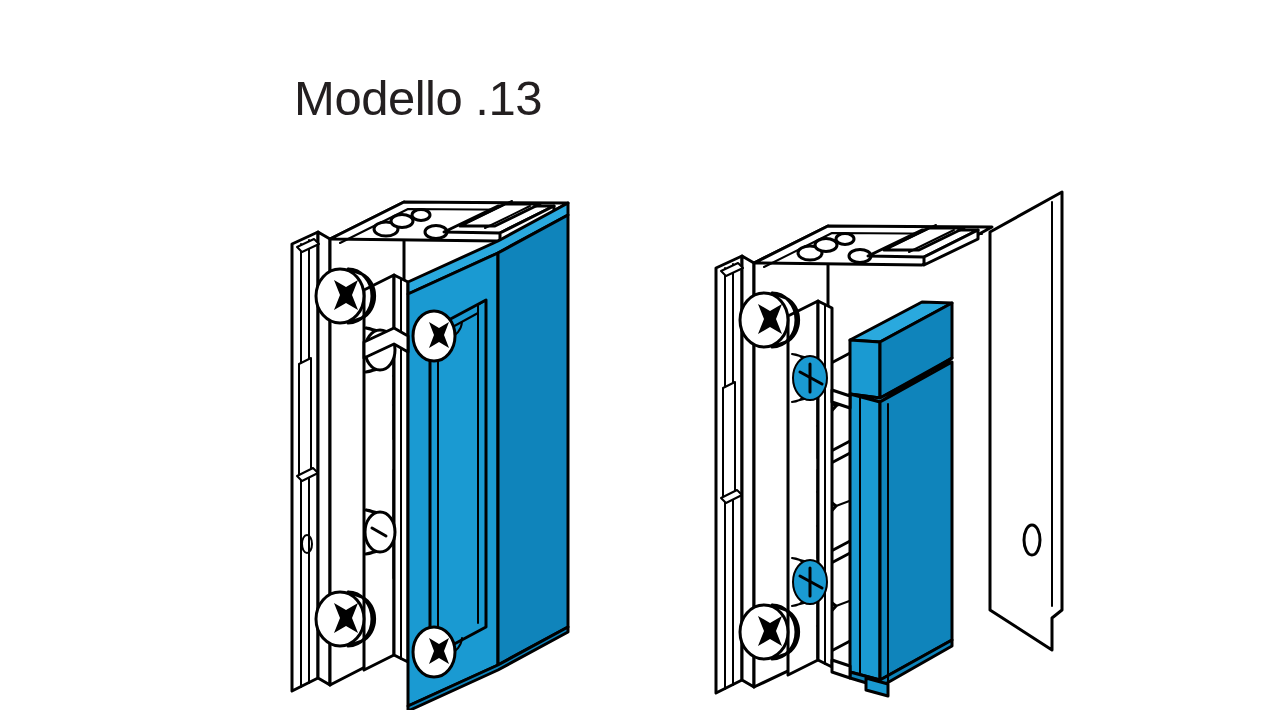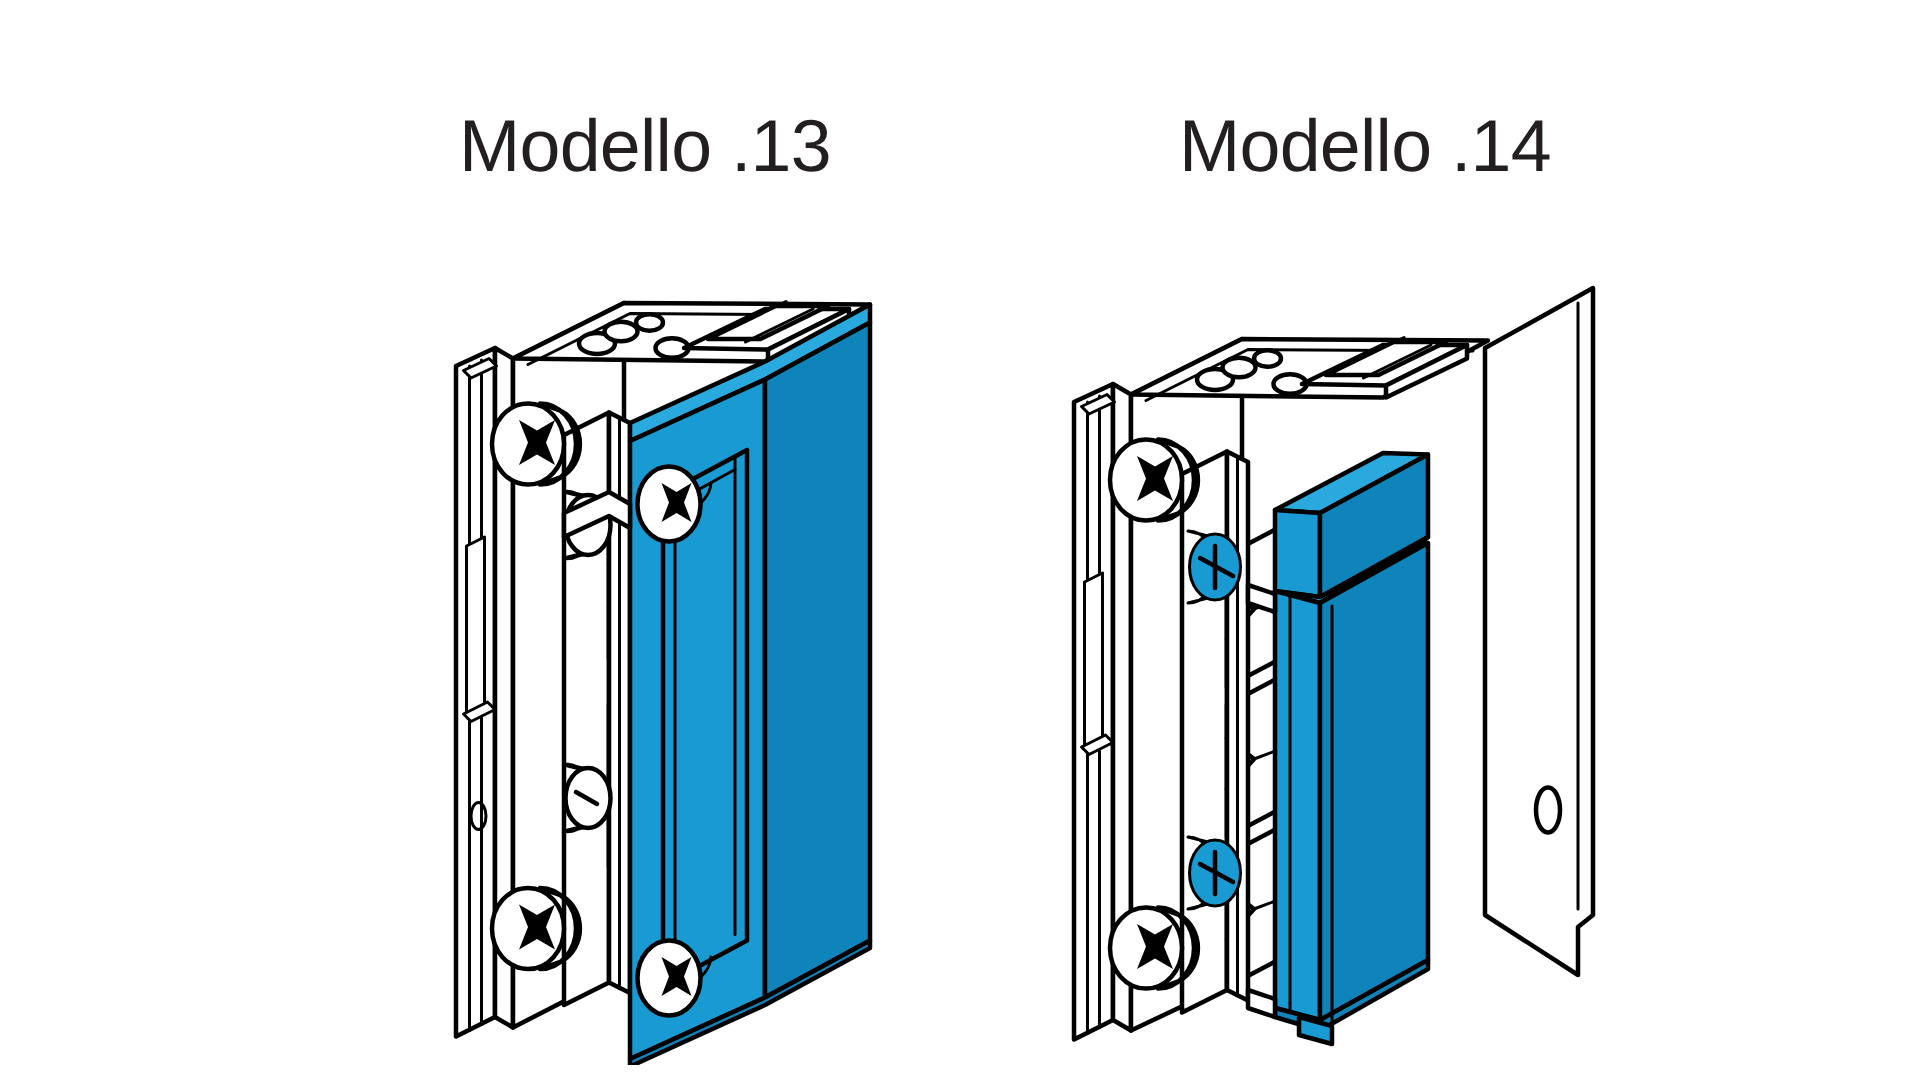--- a/index.html
+++ b/index.html
@@ -18,21 +18,21 @@
     position: relative;
     width: 1280px;
     height: 721px;
     background: #ffffff;
   }
   .panel {
     position: absolute;
     top: 0;
     height: 721px;
   }
-  #panel-left  { left: 180px;  width: 500px; }
+  #panel-left  { left: 168px;  width: 500px; }
   #panel-right { left: 660px;  width: 500px; }
 
   .panel-title {
     position: absolute;
     top: 74px;
     left: 0;
     width: 100%;
     text-align: center;
     font-family: "Liberation Sans", sans-serif;
     font-size: 49px;
@@ -234,21 +234,20 @@
 
       <g>
         <path class="face-white" d="M196,202 L226,188 L240,196 L240,212 L226,204 L196,218 Z"></path>
       </g>
 
     </svg>
   </div>
 
   <div class="panel" id="panel-right">
 
-    <div class="panel-title" style="color: rgb(35, 31, 32);">Modello .14</div>
 
     <svg class="device-svg" viewBox="0 0 500 570" style="--accent:#1a9ad2; --accent-dark:#0f84bb; --accent-light:#2aa9de;">
 
       <g>
         <path class="face-white" d="M330,92 L402,52 L402,470 L392,478 L392,510 L330,470 Z"></path>
         <path class="ln-thin" d="M392,62 L392,466"></path>
 
         <ellipse class="ln" cx="372" cy="400" rx="8" ry="15"></ellipse>
       </g>
 

